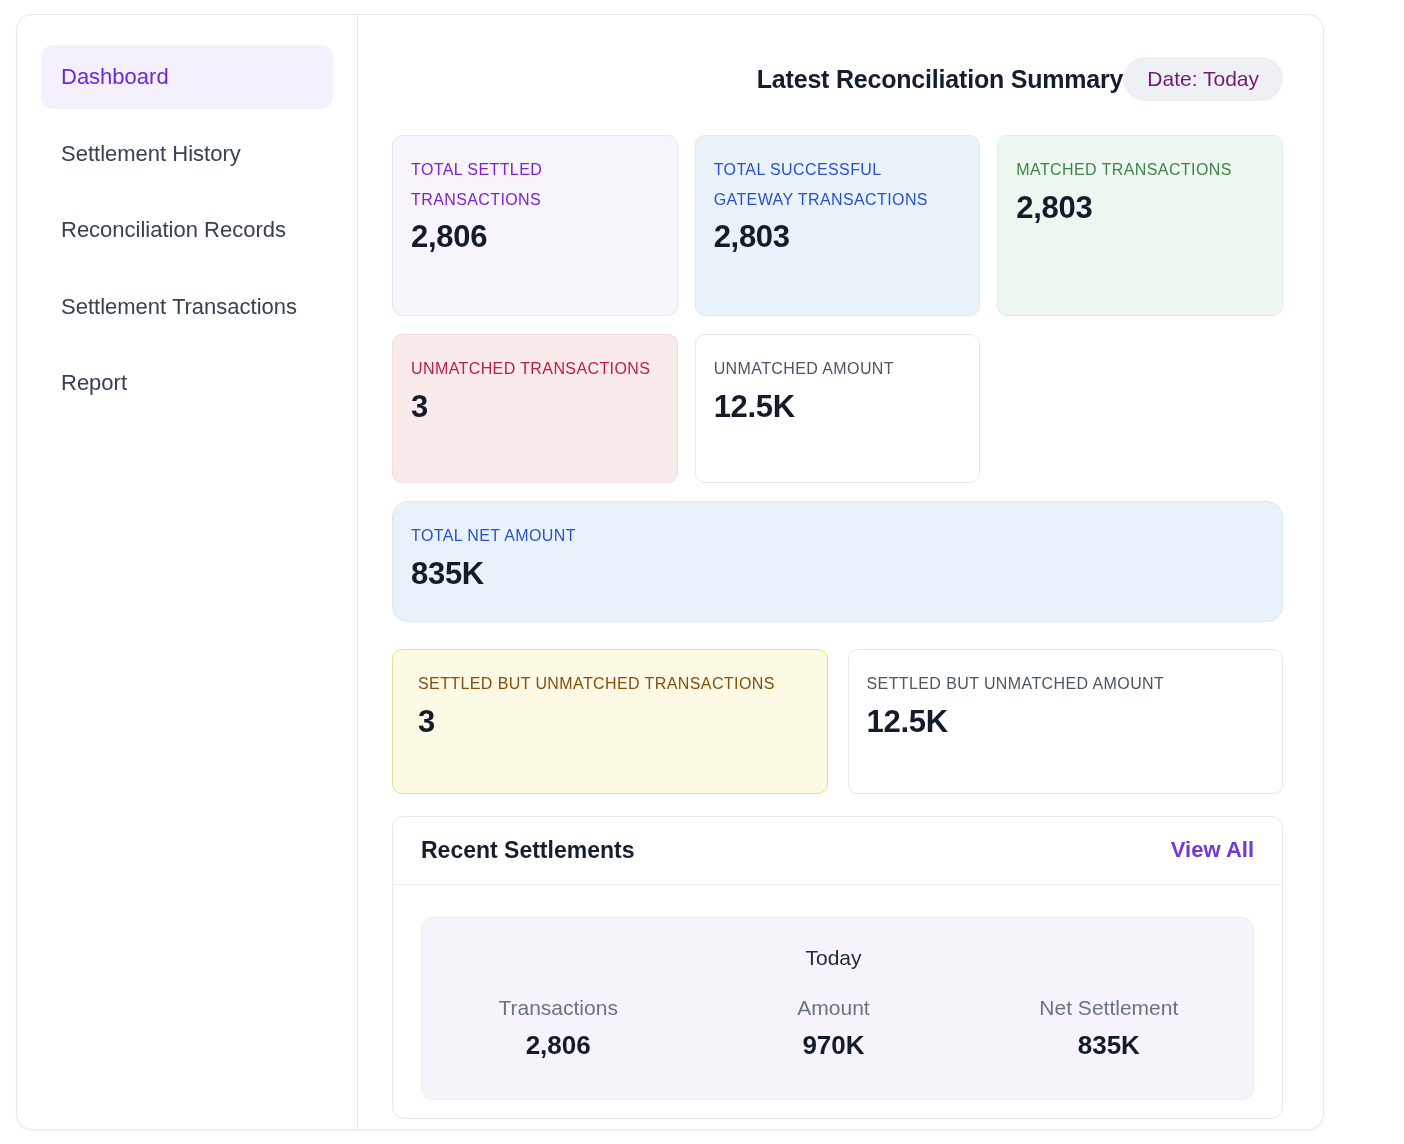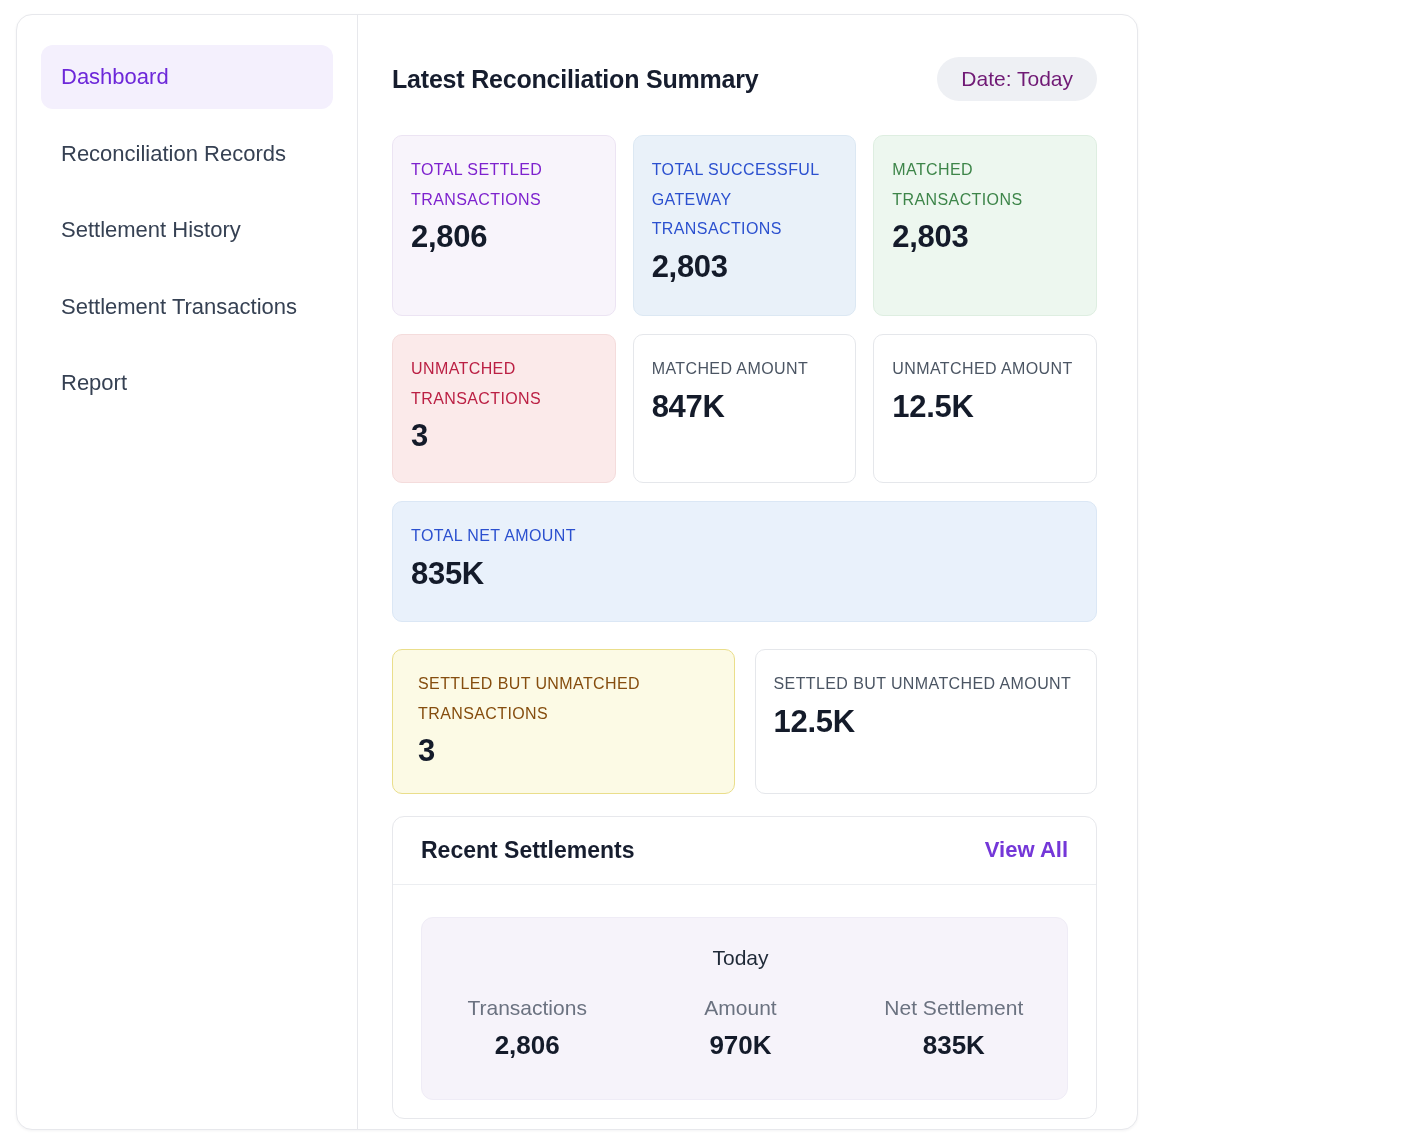--- a/index.html
+++ b/index.html
@@ -5,21 +5,21 @@
   * { box-sizing: border-box; margin: 0; padding: 0; }
   html, body {
     width: 1404px; height: 1144px;
     background: #ffffff;
     font-family: "Liberation Sans", "DejaVu Sans", sans-serif;
     color: #111827;
   }
   .app-shell {
     position: absolute;
     left: 16px; top: 14px;
-    width: 1122px; height: 1116px;
+    width: 1308px; height: 1116px;
     background: #ffffff;
     border: 1px solid #e7e8ec;
     border-radius: 16px;
     box-shadow: 0 1px 3px rgba(15,23,42,0.05);
     display: flex;
     overflow: hidden;
   }
 
   
   .sidebar {
@@ -44,23 +44,22 @@
   }
 
   
   .main {
     flex: 1;
     padding: 42px 40px 30px 34px;
   }
   .main-header {
     display: flex;
     align-items: center;
-    justify-content: space-between;
+    justify-content: flex-end;
     margin-bottom: 34px;
-    gap: 21px;
   }
   .page-title {
     font-size: 25px;
     font-weight: 700;
     color: #161d2e;
     letter-spacing: -0.2px;
   }
   .date-pill {
     background: #eef0f4;
     color: #701a75;
@@ -116,21 +115,21 @@
   .theme-green .stat-label { color: #3d8549; }
   .theme-red { background: #fbeaea; border-color: #f4dcdc; }
   .theme-red .stat-label { color: #bb2044; }
   .theme-yellow { background: #fcfae5; border-color: #eade8b; padding-left: 25px; }
   .theme-yellow .stat-label { color: #854d0e; }
 
   .net-card {
     min-height: 121px;
     background: #e9f1fb;
     border: 1px solid #dbe7f5;
-    border-radius: 10px;
+    border-radius: 16px;
     padding: 19px 18px;
     margin-bottom: 27px;
   }
   .net-card .stat-label { color: #2b50cf; }
 
   
   .recent-panel {
     border: 1px solid #e7e8ec;
     border-radius: 12px;
     background: #ffffff;
@@ -186,22 +185,22 @@
     color: #141b2a;
   }
 </style>
 </head>
 <body>
 
 <div class="app-shell">
 
   <nav class="sidebar">
     <div class="nav-item active">Dashboard</div>
+    <div class="nav-item">Settlement History</div>
     <div class="nav-item">Reconciliation Records</div>
-    <div class="nav-item">Settlement History</div>
     <div class="nav-item">Settlement Transactions</div>
     <div class="nav-item">Report</div>
   </nav>
 
   <main class="main">
 
     <div class="main-header">
       <h1 class="page-title">Latest Reconciliation Summary</h1>
       <div class="date-pill">Date: Today</div>
     </div>
@@ -218,24 +217,20 @@
       <div class="stat-card theme-green">
         <div class="stat-label">MATCHED TRANSACTIONS</div>
         <div class="stat-value">2,803</div>
       </div>
     </div>
 
     <div class="grid-3 row-2">
       <div class="stat-card theme-red">
         <div class="stat-label">UNMATCHED TRANSACTIONS</div>
         <div class="stat-value">3</div>
-      </div>
-      <div class="stat-card">
-        <div class="stat-label">MATCHED AMOUNT</div>
-        <div class="stat-value">847K</div>
       </div>
       <div class="stat-card">
         <div class="stat-label">UNMATCHED AMOUNT</div>
         <div class="stat-value">12.5K</div>
       </div>
     </div>
 
     <div class="net-card">
       <div class="stat-label">TOTAL NET AMOUNT</div>
       <div class="stat-value">835K</div>

